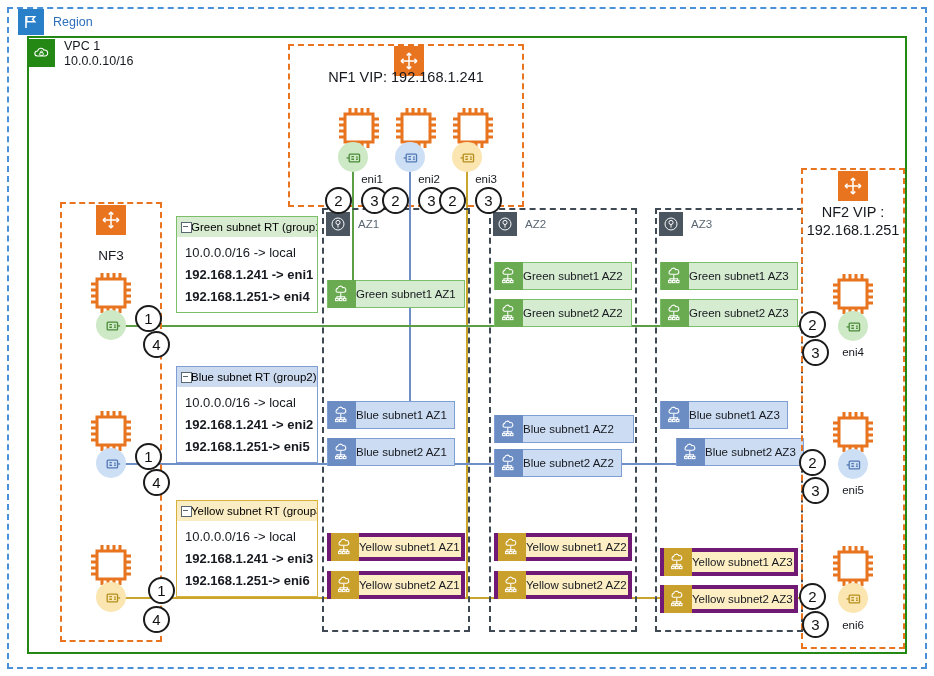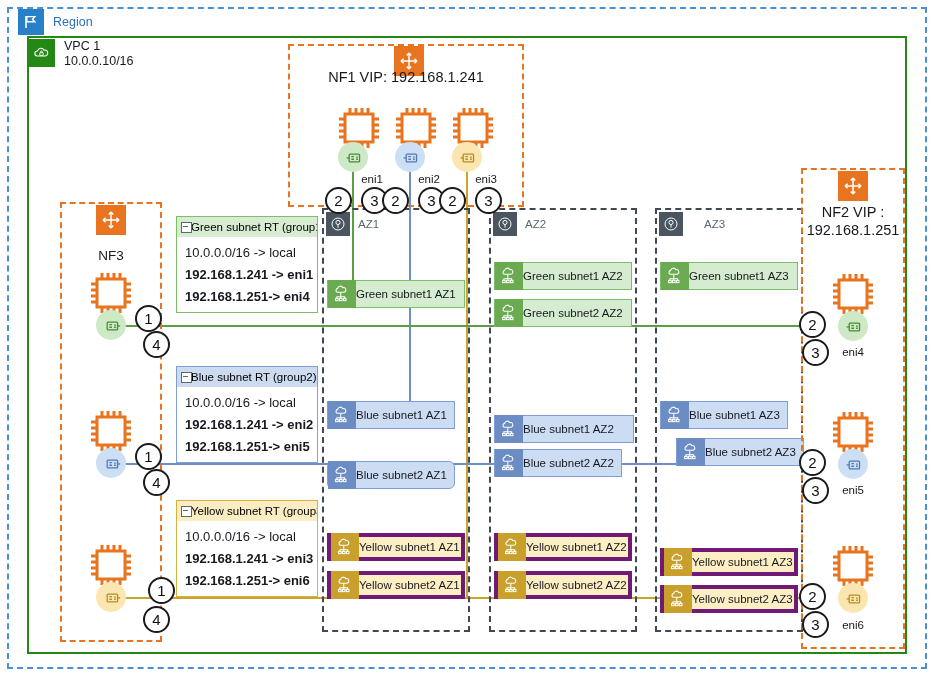--- a/index.html
+++ b/index.html
@@ -331,21 +331,21 @@
             <path d="M5 8.5 a2.4 2.4 0 0 1 .4-4.6 a3.2 3.2 0 0 1 6-0.8 a2.6 2.6 0 0 1 1.3 5.4 z"></path>
             <path d="M9 9 v3 M4.5 15.5 v-2 h9 v2 M9 12 v3.5"></path>
             <rect x="3" y="15.5" width="3" height="2.6"></rect>
             <rect x="7.5" y="15.5" width="3" height="2.6"></rect>
             <rect x="12" y="15.5" width="3" height="2.6"></rect>
           </g>
         </svg>
       </div>
     <div class="slbl">Blue subnet1 AZ1</div>
   </div>
-  <div class="abs subnet sn-blue" style="left:327px;top:461px;width:128px;border-radius:6px;">
+  <div class="abs subnet sn-blue" style="left:327px;top:438px;width:128px;">
     <div class="sico">
         <svg width="19" height="19" viewBox="0 0 22 22">
           <g stroke="#fff" stroke-width="1.2" fill="none">
             <path d="M5 8.5 a2.4 2.4 0 0 1 .4-4.6 a3.2 3.2 0 0 1 6-0.8 a2.6 2.6 0 0 1 1.3 5.4 z"></path>
             <path d="M9 9 v3 M4.5 15.5 v-2 h9 v2 M9 12 v3.5"></path>
             <rect x="3" y="15.5" width="3" height="2.6"></rect>
             <rect x="7.5" y="15.5" width="3" height="2.6"></rect>
             <rect x="12" y="15.5" width="3" height="2.6"></rect>
           </g>
         </svg>
@@ -470,21 +470,21 @@
             <rect x="3" y="15.5" width="3" height="2.6"></rect>
             <rect x="7.5" y="15.5" width="3" height="2.6"></rect>
             <rect x="12" y="15.5" width="3" height="2.6"></rect>
           </g>
         </svg>
       </div>
     <div class="slbl">Yellow subnet2 AZ2</div>
   </div>
 
   <div class="abs dash-gray" style="left:655px;top:208px;width:148px;height:424px;"></div>
-  <div class="abs badge" style="left:659px;top:212px;gap:13px;">
+  <div class="abs badge" style="left:659px;top:212px;">
     <div class="badge-ico" style="background:#4a5560;width:24px;height:24px;">
       <svg width="16" height="16" viewBox="0 0 20 20">
           <circle cx="10" cy="10" r="7.5" fill="none" stroke="#fff" stroke-width="1.2"></circle>
           <path d="M10 5.5 a2.6 2.6 0 0 1 0 5.2 a2.6 2.6 0 0 1 0 -5.2 z M10 10.7 v3.8" fill="none" stroke="#fff" stroke-width="1.2"></path>
         </svg>
     </div>
     <div class="az-txt">AZ3</div>
   </div>
   <div class="abs subnet sn-green" style="left:660px;top:262px;width:138px;">
     <div class="sico">
@@ -492,20 +492,34 @@
           <g stroke="#fff" stroke-width="1.2" fill="none">
             <path d="M5 8.5 a2.4 2.4 0 0 1 .4-4.6 a3.2 3.2 0 0 1 6-0.8 a2.6 2.6 0 0 1 1.3 5.4 z"></path>
             <path d="M9 9 v3 M4.5 15.5 v-2 h9 v2 M9 12 v3.5"></path>
             <rect x="3" y="15.5" width="3" height="2.6"></rect>
             <rect x="7.5" y="15.5" width="3" height="2.6"></rect>
             <rect x="12" y="15.5" width="3" height="2.6"></rect>
           </g>
         </svg>
       </div>
     <div class="slbl">Green subnet1 AZ3</div>
+  </div>
+  <div class="abs subnet sn-green" style="left:660px;top:299px;width:138px;">
+    <div class="sico">
+        <svg width="19" height="19" viewBox="0 0 22 22">
+          <g stroke="#fff" stroke-width="1.2" fill="none">
+            <path d="M5 8.5 a2.4 2.4 0 0 1 .4-4.6 a3.2 3.2 0 0 1 6-0.8 a2.6 2.6 0 0 1 1.3 5.4 z"></path>
+            <path d="M9 9 v3 M4.5 15.5 v-2 h9 v2 M9 12 v3.5"></path>
+            <rect x="3" y="15.5" width="3" height="2.6"></rect>
+            <rect x="7.5" y="15.5" width="3" height="2.6"></rect>
+            <rect x="12" y="15.5" width="3" height="2.6"></rect>
+          </g>
+        </svg>
+      </div>
+    <div class="slbl">Green subnet2 AZ3</div>
   </div>
   <div class="abs subnet sn-blue" style="left:660px;top:401px;width:128px;">
     <div class="sico">
         <svg width="19" height="19" viewBox="0 0 22 22">
           <g stroke="#fff" stroke-width="1.2" fill="none">
             <path d="M5 8.5 a2.4 2.4 0 0 1 .4-4.6 a3.2 3.2 0 0 1 6-0.8 a2.6 2.6 0 0 1 1.3 5.4 z"></path>
             <path d="M9 9 v3 M4.5 15.5 v-2 h9 v2 M9 12 v3.5"></path>
             <rect x="3" y="15.5" width="3" height="2.6"></rect>
             <rect x="7.5" y="15.5" width="3" height="2.6"></rect>
             <rect x="12" y="15.5" width="3" height="2.6"></rect>

